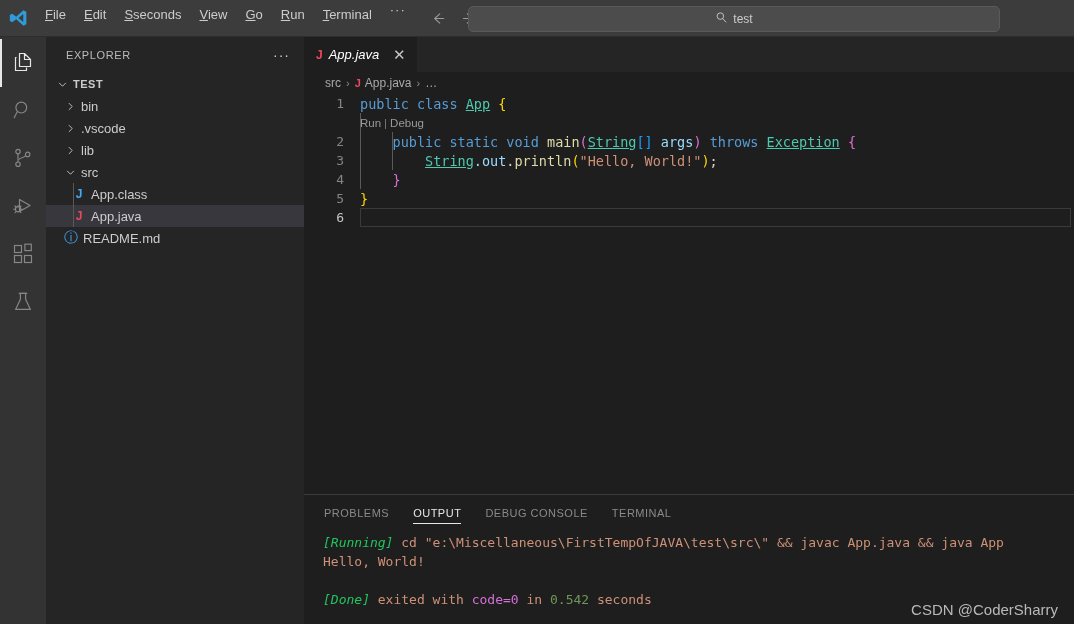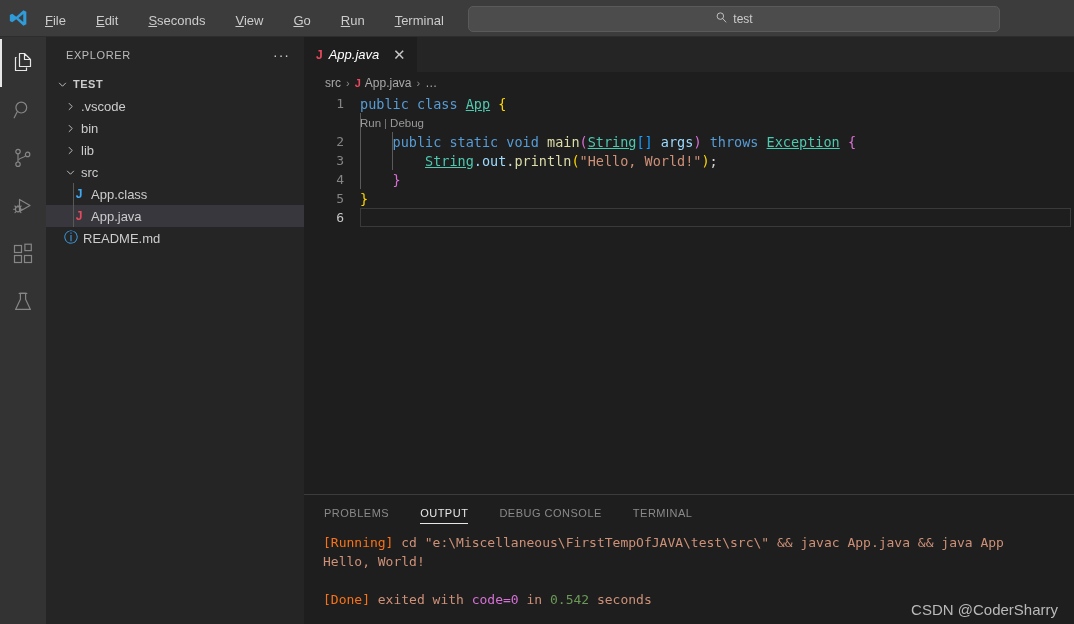--- a/index.html
+++ b/index.html
@@ -37,23 +37,22 @@
   .win-logo {
     width: 36px;
     height: 36px;
     display: flex;
     align-items: center;
     justify-content: center;
     flex: none;
   }
   .menubar {
     display: flex;
-    align-items: flex-end;
+    align-items: flex-start;
     height: 28px;
-    gap: 12px;
   }
   .menu-item {
     padding: 0 9px;
     height: 22px;
     line-height: 22px;
     font-size: 13px;
     color: #cccccc;
     cursor: default;
     white-space: nowrap;
   }
@@ -322,21 +321,21 @@
     background: #1e1e1e;
     border-top: 1px solid #3c3c3c;
     flex: none;
     display: flex;
     flex-direction: column;
   }
   .paneltabs {
     height: 35px;
     display: flex;
     padding-left: 20px;
-    gap: 31px;
+    gap: 24px;
     flex: none;
   }
   .ptab {
     font-size: 11px;
     letter-spacing: 0.5px;
     color: #8a8a8a;
     height: 35px;
     display: flex;
     align-items: center;
     position: relative;
@@ -354,21 +353,21 @@
   .paneloutput {
     flex: 1;
     padding: 3px 0 0 19px;
     font-family: "DejaVu Sans Mono", monospace;
     font-size: 13px;
     line-height: 19px;
     color: #cccccc;
     white-space: pre;
     overflow: hidden;
   }
-  .o-tag { color: #f97316; }
+  .o-tag { color: #22c55e; font-style: italic; }
   .o-cmd { color: #ce9178; }
   .o-code { color: #d670d6; }
   .o-num { color: #6a9955; }
 
   .watermark {
     position: absolute;
     right: 16px;
     bottom: 6px;
     font-size: 15px;
     color: #b9b9b9;
@@ -515,31 +514,31 @@
           <span class="rlabel bold">TEST</span>
         </div>
 
         <div class="row">
           <span class="indent"></span>
           <span class="chev">
             <svg width="11" height="11" viewBox="0 0 16 16" aria-hidden="true">
                 <path d="M6 3.5 L10.5 8 L6 12.5" stroke="#cccccc" stroke-width="1.3" fill="none" stroke-linecap="round" stroke-linejoin="round"></path>
               </svg>
           </span>
-          <span class="rlabel">.vscode</span>
+          <span class="rlabel">bin</span>
         </div>
 
         <div class="row">
           <span class="indent"></span>
           <span class="chev">
             <svg width="11" height="11" viewBox="0 0 16 16" aria-hidden="true">
                 <path d="M6 3.5 L10.5 8 L6 12.5" stroke="#cccccc" stroke-width="1.3" fill="none" stroke-linecap="round" stroke-linejoin="round"></path>
               </svg>
           </span>
-          <span class="rlabel">bin</span>
+          <span class="rlabel">.vscode</span>
         </div>
 
         <div class="row">
           <span class="indent"></span>
           <span class="chev">
             <svg width="11" height="11" viewBox="0 0 16 16" aria-hidden="true">
                 <path d="M6 3.5 L10.5 8 L6 12.5" stroke="#cccccc" stroke-width="1.3" fill="none" stroke-linecap="round" stroke-linejoin="round"></path>
               </svg>
           </span>
           <span class="rlabel">lib</span>

